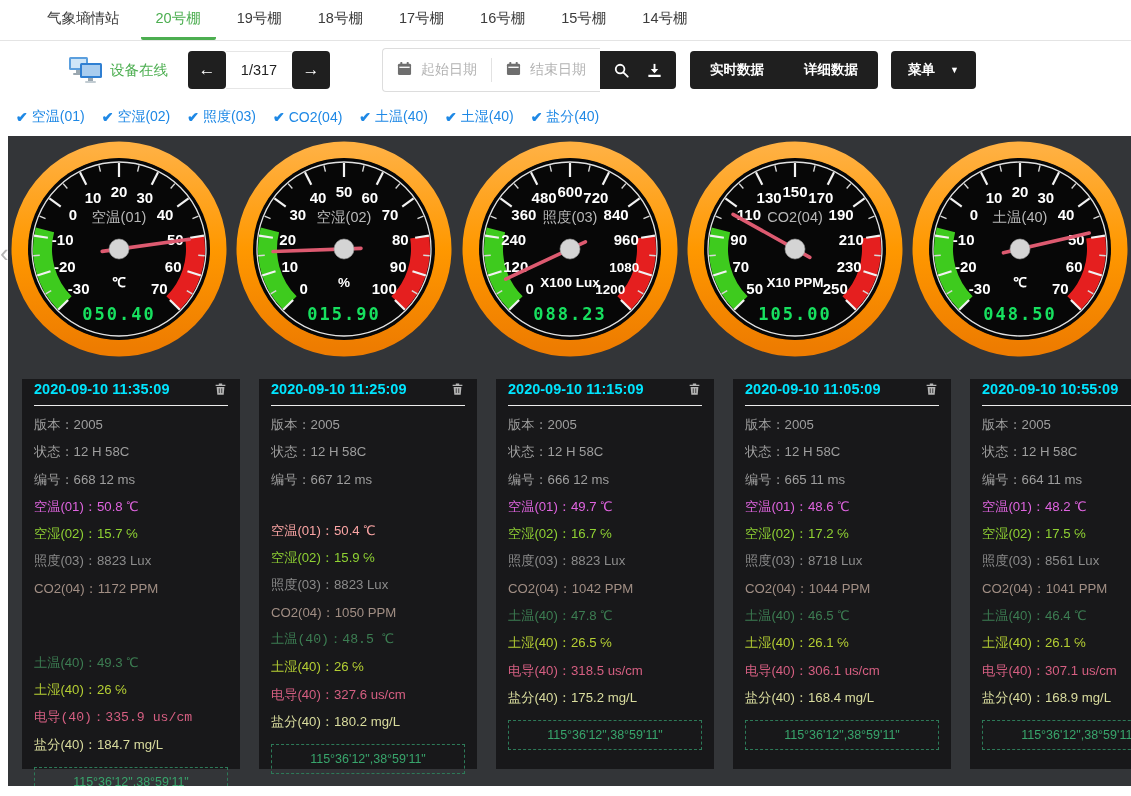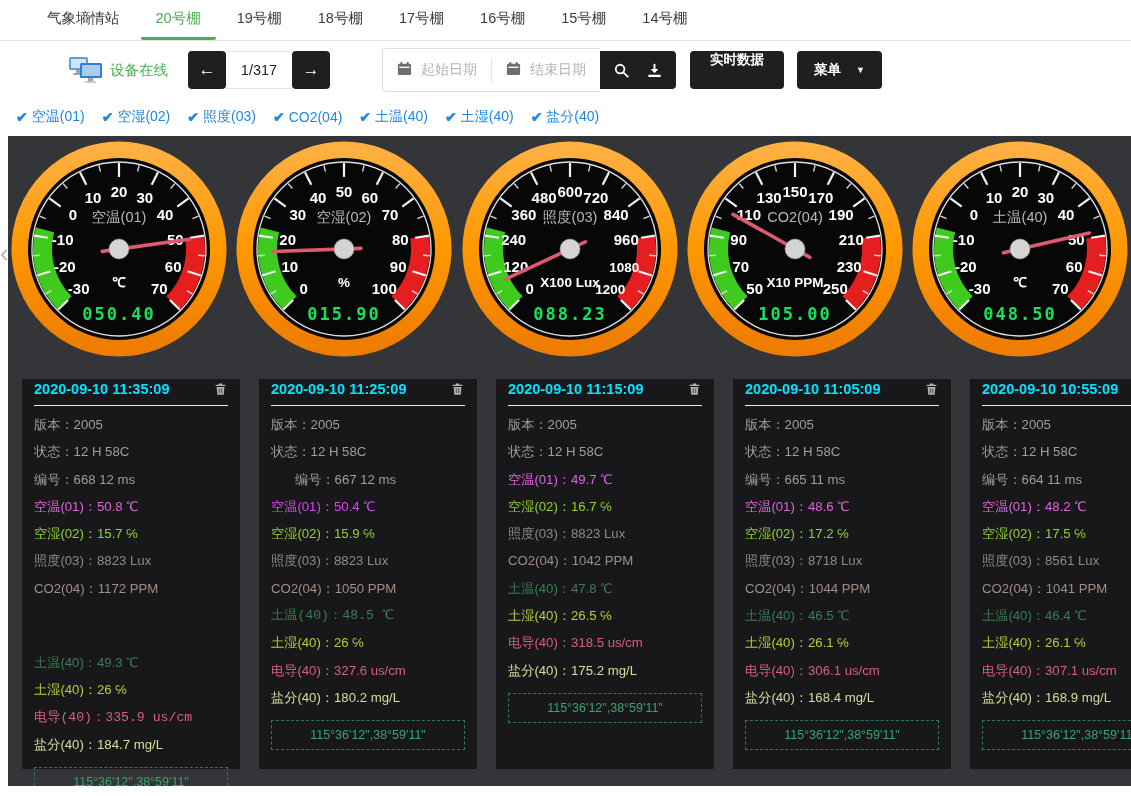--- a/index.html
+++ b/index.html
@@ -25,21 +25,21 @@
   .dategroup { display:flex; align-items:center; margin-left:52px; height:38px; }
   .datebox { display:flex; align-items:center; height:44px; border:1px solid #ddd;
     border-right:none; border-radius:4px 0 0 4px; background:#fff; }
   .dateseg { display:flex; align-items:center; gap:9px; padding:0 14px; cursor:pointer; }
   .ph { color:#b3b3b3; font-size:14px; }
   .vdiv { width:1px; height:24px; background:#e2e2e2; }
   .searchseg { display:flex; align-items:center; gap:16px; background:#1f1f1f; height:38px;
     padding:0 13px; border-radius:0 4px 4px 0; }
   .iconbtn { display:flex; cursor:pointer; }
   .databtns { display:flex; align-items:center; background:#1f1f1f; height:38px; border-radius:4px;
-    color:#fff; font-weight:bold; font-size:13.5px; padding:0 20px; gap:40px; margin-left:14px;flex-direction:column; }
+    color:#fff; font-weight:bold; font-size:13.5px; padding:0 20px; gap:40px; margin-left:14px; }
   .databtns span { cursor:pointer; }
   .menubtn { display:flex; align-items:center; gap:15px; background:#1f1f1f; height:38px;
     border-radius:4px; color:#fff; font-weight:bold; font-size:13.5px; padding:0 17px;
     margin-left:13px; cursor:pointer; }
   .caret { font-size:9px; }
 
   
   .filters { display:flex; align-items:center; gap:17px; padding:9px 0 10px 16px; }
   .filter { display:flex; align-items:center; gap:4px; color:var(--filter-blue,#1e88e5);
     font-size:14px; cursor:pointer; }
@@ -500,22 +500,22 @@
               <path d="M9.3 3h5.4v2h5.1v2H4.2V5h5.1z" fill="#b5b5b5"></path>
               <path d="M5.8 8.6h12.4l-1.1 12.6H6.9z" fill="#b5b5b5"></path>
               <line x1="10" y1="11" x2="10" y2="18.5" stroke="#18181a" stroke-width="1.2"></line>
               <line x1="14" y1="11" x2="14" y2="18.5" stroke="#18181a" stroke-width="1.2"></line>
             </svg>
           </span>
         </div>
         <div class="rows">
           <div class="row" style="color: rgb(158, 158, 158);">版本：2005</div>
           <div class="row" style="color: rgb(158, 158, 158);">状态：12 H 58C</div>
-          <div class="row" style="color: rgb(158, 158, 158); margin-left: 24px;">编号：667 12 ms</div>
-          <div class="row" style="color: #d946ef;">空温(01)：50.4 ℃</div>
+          <div class="row" style="color: rgb(158, 158, 158);">编号：667 12 ms</div>
+          <div class="row" style="color: #fca5a5; margin-top: 24px;">空温(01)：50.4 ℃</div>
           <div class="row" style="color: rgb(143, 209, 51);">空湿(02)：15.9 ℅</div>
           <div class="row" style="color: rgb(139, 139, 139);">照度(03)：8823 Lux</div>
           <div class="row" style="color: rgb(161, 142, 132);">CO2(04)：1050 PPM</div>
           <div class="row" style="color: rgb(60, 125, 82); font-family: Liberation Mono, monospace;">土温(40)：48.5 ℃</div>
           <div class="row" style="color: rgb(180, 206, 51);">土湿(40)：26 ℅</div>
           <div class="row" style="color: rgb(214, 95, 130);">电导(40)：327.6 us/cm</div>
           <div class="row" style="color: rgb(217, 220, 158);">盐分(40)：180.2 mg/L</div>
         </div>
         <button class="coords">115°36'12",38°59'11"</button>
       </div>
@@ -527,20 +527,21 @@
               <path d="M9.3 3h5.4v2h5.1v2H4.2V5h5.1z" fill="#b5b5b5"></path>
               <path d="M5.8 8.6h12.4l-1.1 12.6H6.9z" fill="#b5b5b5"></path>
               <line x1="10" y1="11" x2="10" y2="18.5" stroke="#18181a" stroke-width="1.2"></line>
               <line x1="14" y1="11" x2="14" y2="18.5" stroke="#18181a" stroke-width="1.2"></line>
             </svg>
           </span>
         </div>
         <div class="rows">
           <div class="row" style="color: rgb(158, 158, 158);">版本：2005</div>
           <div class="row" style="color: rgb(158, 158, 158);">状态：12 H 58C</div>
+          <div class="row" style="color: rgb(158, 158, 158);">编号：666 12 ms</div>
           <div class="row" style="color: rgb(223, 100, 223);">空温(01)：49.7 ℃</div>
           <div class="row" style="color: rgb(143, 209, 51);">空湿(02)：16.7 ℅</div>
           <div class="row" style="color: rgb(139, 139, 139);">照度(03)：8823 Lux</div>
           <div class="row" style="color: rgb(161, 142, 132);">CO2(04)：1042 PPM</div>
           <div class="row" style="color: rgb(60, 125, 82);">土温(40)：47.8 ℃</div>
           <div class="row" style="color: rgb(180, 206, 51);">土湿(40)：26.5 ℅</div>
           <div class="row" style="color: rgb(214, 95, 130);">电导(40)：318.5 us/cm</div>
           <div class="row" style="color: rgb(217, 220, 158);">盐分(40)：175.2 mg/L</div>
         </div>
         <button class="coords">115°36'12",38°59'11"</button>

